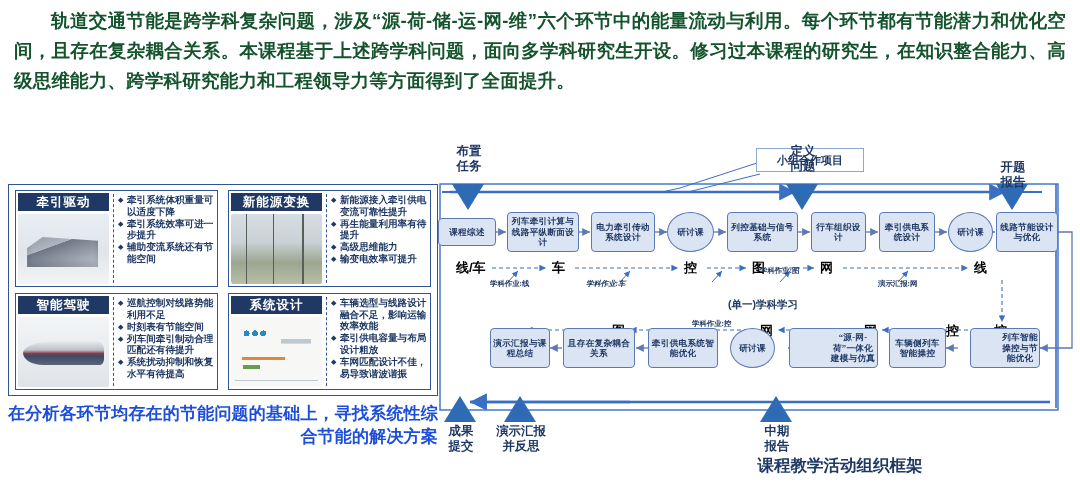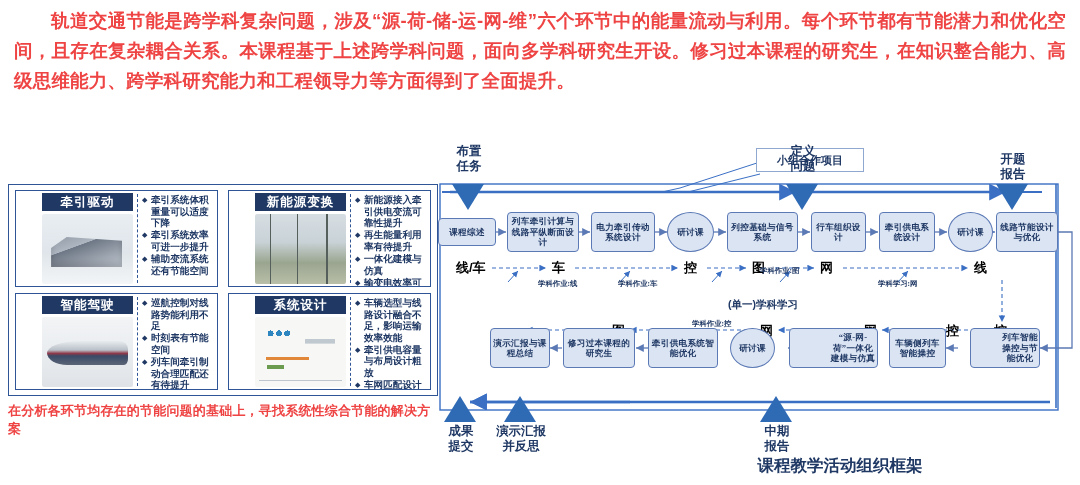--- a/index.html
+++ b/index.html
@@ -10,39 +10,39 @@
     color:#1f3864;
     overflow:hidden;
     position:relative;
   }
   .page{position:relative;width:1080px;height:485px;}
 
   
   #intro-paragraph{
     position:absolute;left:14px;top:6px;width:1052px;
     font-size:18.5px;line-height:30px;font-weight:bold;
-    color:#ef4444;text-align:justify;text-indent:2em;
+    color:#14532d;text-align:justify;text-indent:2em;
     letter-spacing:0.2px;
   }
 
   
   #left-panel{
     position:absolute;left:8px;top:184px;width:430px;height:212px;
     border:1.5px solid #2f5597;background:#fff;
     box-sizing:border-box;
   }
   .card-grid{
     position:absolute;left:6px;top:5px;width:416px;height:200px;
     display:grid;grid-template-columns:1fr 1fr;grid-template-rows:1fr 1fr;
     gap:6px 10px;
   }
   .card{
     border:1.2px solid #2f5597;background:#fff;
     display:flex;flex-direction:row;box-sizing:border-box;
-    overflow:hidden;position:relative;padding-left:24px;
+    overflow:hidden;position:relative;
   }
   .card-left{
     width:95px;flex:0 0 95px;display:flex;flex-direction:column;
     box-sizing:border-box;padding:2px 2px 2px 2px;
   }
   .card-title{
     background:#1f3864;color:#fff;font-size:12.5px;font-weight:bold;
     text-align:center;padding:2px 0 2px 0;letter-spacing:1px;
     line-height:14px;
   }
@@ -93,21 +93,21 @@
       radial-gradient(circle at 14% 18%,#2e86c1 0 3px,transparent 3px),
       radial-gradient(circle at 24% 18%,#2e86c1 0 3px,transparent 3px),
       radial-gradient(circle at 34% 18%,#2e86c1 0 3px,transparent 3px),
       linear-gradient(90deg,transparent 8%,#e0873a 8%,#e0873a 60%,transparent 60%) 0 62%/100% 6% no-repeat,
       linear-gradient(90deg,transparent 10%,#6b9b4f 10%,#6b9b4f 30%,transparent 30%) 0 78%/100% 7% no-repeat,
       linear-gradient(90deg,transparent 55%,#c0c8d0 55%,#c0c8d0 92%,transparent 92%) 0 30%/100% 8% no-repeat,
       linear-gradient(0deg,#bfc6cd 0 1px,transparent 1px) 0 92%/100% 100% no-repeat;
   }
   #left-caption{
     position:absolute;left:8px;top:402px;width:430px;
-    font-size:13px;font-weight:bold;color:#ef4444;text-align:left;
+    font-size:17px;font-weight:bold;color:#1d4ed8;text-align:right;
     letter-spacing:0.2px;
   }
 
   
   #diagram{position:absolute;left:430px;top:140px;width:650px;height:345px;}
   #diagram svg{position:absolute;left:0;top:0;}
 
   .node{
     position:absolute;box-sizing:border-box;
     background:#dbe4f3;border:1px solid #5b79b5;border-radius:4px;
@@ -171,21 +171,21 @@
       <div class="card">
         <div class="card-left">
           <div class="card-title">新能源变换</div>
           <div class="card-img img-catenary"></div>
         </div>
         <div class="card-divider"></div>
         <div class="card-bullets">
           <ul>
             <li>新能源接入牵引供电变流可靠性提升</li>
             <li>再生能量利用率有待提升</li>
-            <li>一体化建模与仿真</li>
+            <li>高级思维能力</li>
             <li>输变电效率可提升</li>
           </ul>
         </div>
       </div>
 
       <div class="card">
         <div class="card-left">
           <div class="card-title">智能驾驶</div>
           <div class="card-img img-train"></div>
         </div>
@@ -298,21 +298,21 @@
     <div class="callout" style="left:326px;top:8px;width:108px;height:24px;">小组合作项目</div>
 
     <div class="milestone" style="left:10px;top:4px;width:58px;">
       <div style="white-space:pre-line">布置
 任务</div>
     </div>
     <div class="milestone" style="left:344px;top:4px;width:58px;">
       <div style="white-space:pre-line">定义
 问题</div>
     </div>
-    <div class="milestone" style="left:554px;top:12px;width:58px;">
+    <div class="milestone" style="left:554px;top:20px;width:58px;">
       <div style="white-space:pre-line">开题
 报告</div>
     </div>
 
     <div class="node" style="left:8px;top:78px;width:58px;height:28px;">课程综述</div>
     <div class="node" style="left:161px;top:72px;width:64px;height:40px;">电力牵引传动系统设计</div>
     <div class="node" style="left:77px;top:72px;width:72px;height:40px;">列车牵引计算与线路平纵断面设计</div>
     <div class="node circle" style="left:237px;top:72px;width:47px;height:40px;">研讨课</div>
     <div class="node" style="left:297px;top:72px;width:71px;height:40px;">列控基础与信号系统</div>
     <div class="node" style="left:381px;top:72px;width:55px;height:40px;">行车组织设计</div>
@@ -320,37 +320,37 @@
     <div class="node circle" style="left:518px;top:72px;width:45px;height:40px;">研讨课</div>
     <div class="node" style="left:566px;top:72px;width:62px;height:40px;">线路节能设计与优化</div>
 
     <div class="chain-label" style="left:26px;top:119px;">线/车</div>
     <div class="chain-label" style="left:122px;top:119px;">车</div>
     <div class="chain-label" style="left:254px;top:119px;">控</div>
     <div class="chain-label" style="left:322px;top:119px;">图</div>
     <div class="chain-label" style="left:390px;top:119px;">网</div>
     <div class="chain-label" style="left:544px;top:119px;">线</div>
 
-    <div class="hw-label" style="left:60px;top:139px;margin-left:48px;">学科作业:线</div>
-    <div class="hw-label" style="left:188px;top:139px;">学科作业:车</div>
+    <div class="hw-label" style="left:60px;top:139px;">学科作业:线</div>
+    <div class="hw-label" style="left:156px;top:139px;font-style:italic;">学科作业:车</div>
     <div class="hw-label" style="left:262px;top:139px;margin-top:40px;">学科作业:控</div>
     <div class="hw-label" style="left:330px;top:126px;">学科作业:图</div>
-    <div class="hw-label" style="left:448px;top:139px;">学科学习:网</div>
+    <div class="hw-label" style="left:448px;top:139px;">演示汇报:网</div>
 
     <div class="stage-note" style="left:298px;top:158px;">(单一)学科学习</div>
 
     <div class="chain-label" style="left:564px;top:182px;">控</div>
 
     <div class="chain-label" style="left:182px;top:182px;">图</div>
     <div class="chain-label" style="left:330px;top:182px;">网</div>
     <div class="chain-label" style="left:434px;top:182px;">网</div>
     <div class="chain-label" style="left:516px;top:182px;">控</div>
 
     <div class="node" style="left:60px;top:188px;width:60px;height:40px;">演示汇报与课程总结</div>
-    <div class="node" style="left:133px;top:188px;width:72px;height:40px;">修习过本课程的研究生</div>
+    <div class="node" style="left:133px;top:188px;width:72px;height:40px;">且存在复杂耦合关系</div>
     <div class="node" style="left:218px;top:188px;width:70px;height:40px;">牵引供电系统智能优化</div>
     <div class="node circle" style="left:300px;top:188px;width:45px;height:40px;">研讨课</div>
     <div class="node" style="left:359px;top:188px;width:89px;height:40px;padding-left:40px;">“源-网-荷”一体化建模与仿真</div>
     <div class="node" style="left:459px;top:188px;width:57px;height:40px;">车辆侧列车智能操控</div>
     <div class="node" style="left:540px;top:188px;width:70px;height:40px;padding-left:31px;">列车智能操控与节能优化</div>
 
     <div class="milestone" style="left:2px;top:284px;width:58px;">
       <div style="white-space:pre-line">成果
 提交</div>
     </div>

